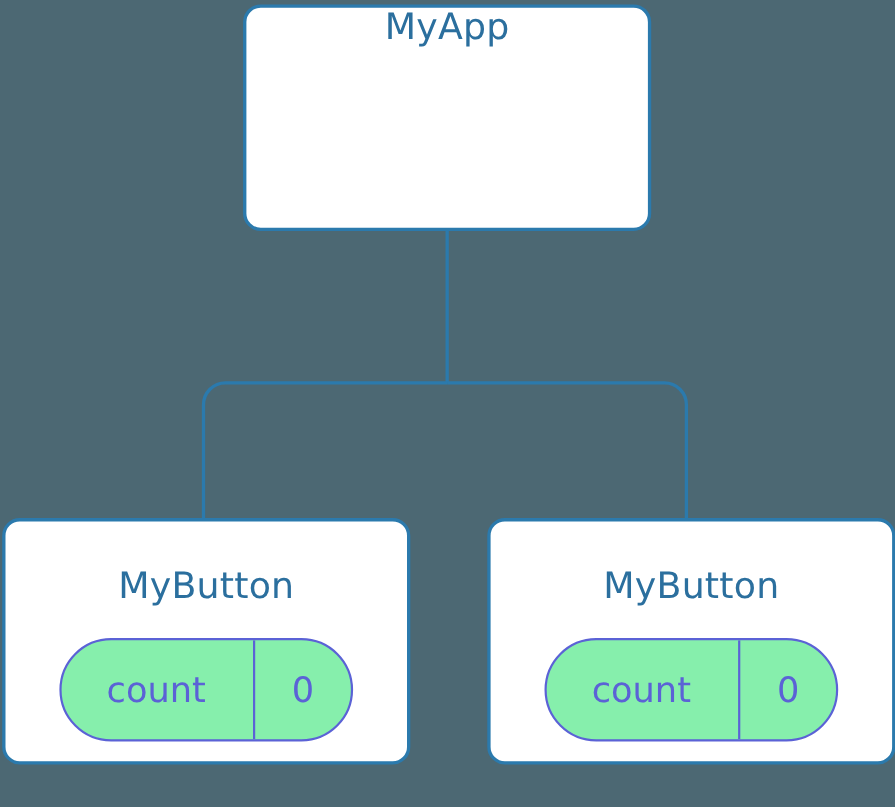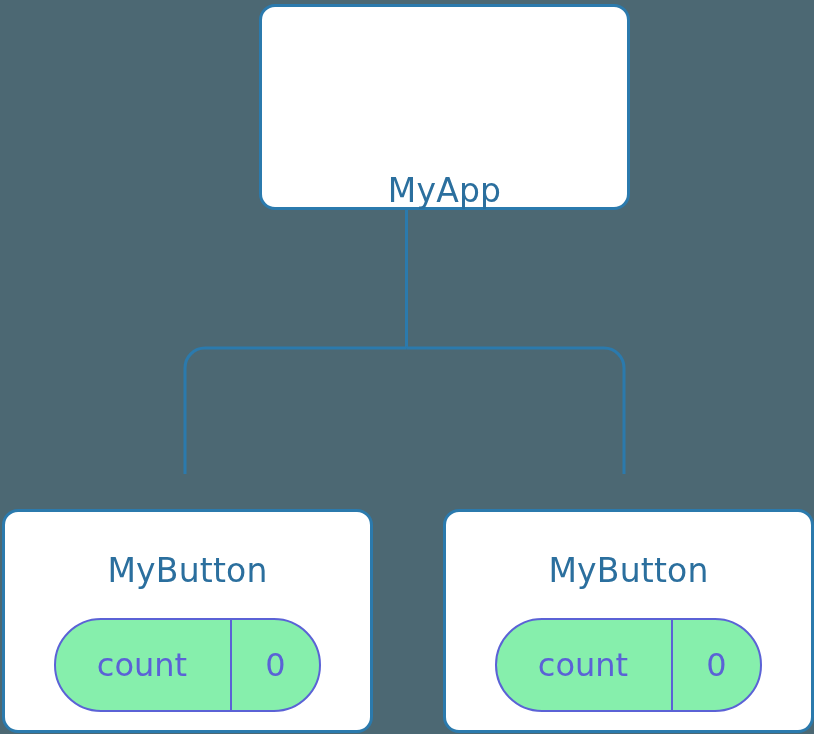--- a/index.html
+++ b/index.html
@@ -41,30 +41,28 @@
     display: flex;
     flex-direction: column;
     align-items: center;
   }
 
   .node-root {
     left: 221px;
     top: 4px;
     width: 371px;
     height: 206px;
-    justify-content: flex-end;
-    margin-left: 38px;
+    justify-content: flex-start;
   }
 
   .node-child {
     top: 471px;
     width: 371px;
     height: 224px;
     padding-top: 42px;
-    margin-top: 38px;
   }
 
   .node-child-left  { left: 2px; }
   .node-child-right { left: 443px; }
 
   .node-title {
     color: #2b6f9e;
     font-size: 33px;
     line-height: 1;
     font-weight: 400;

